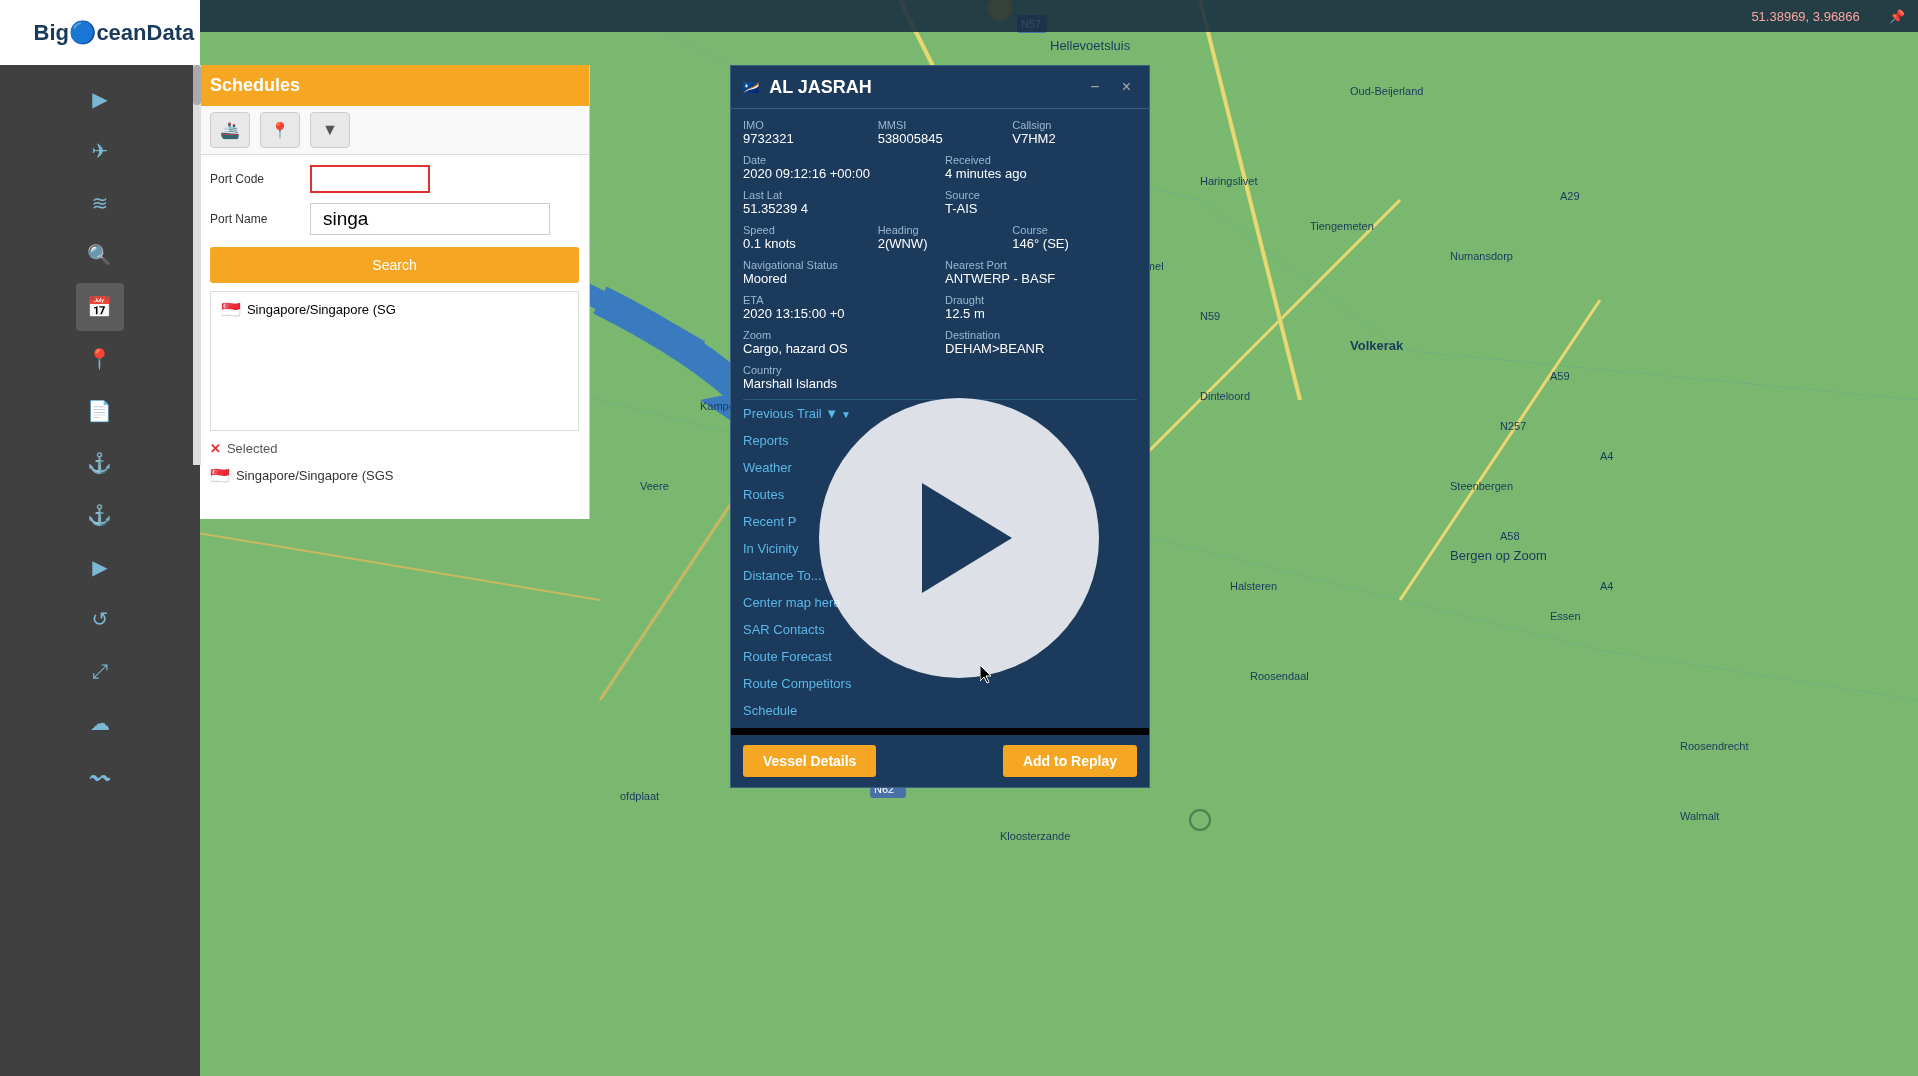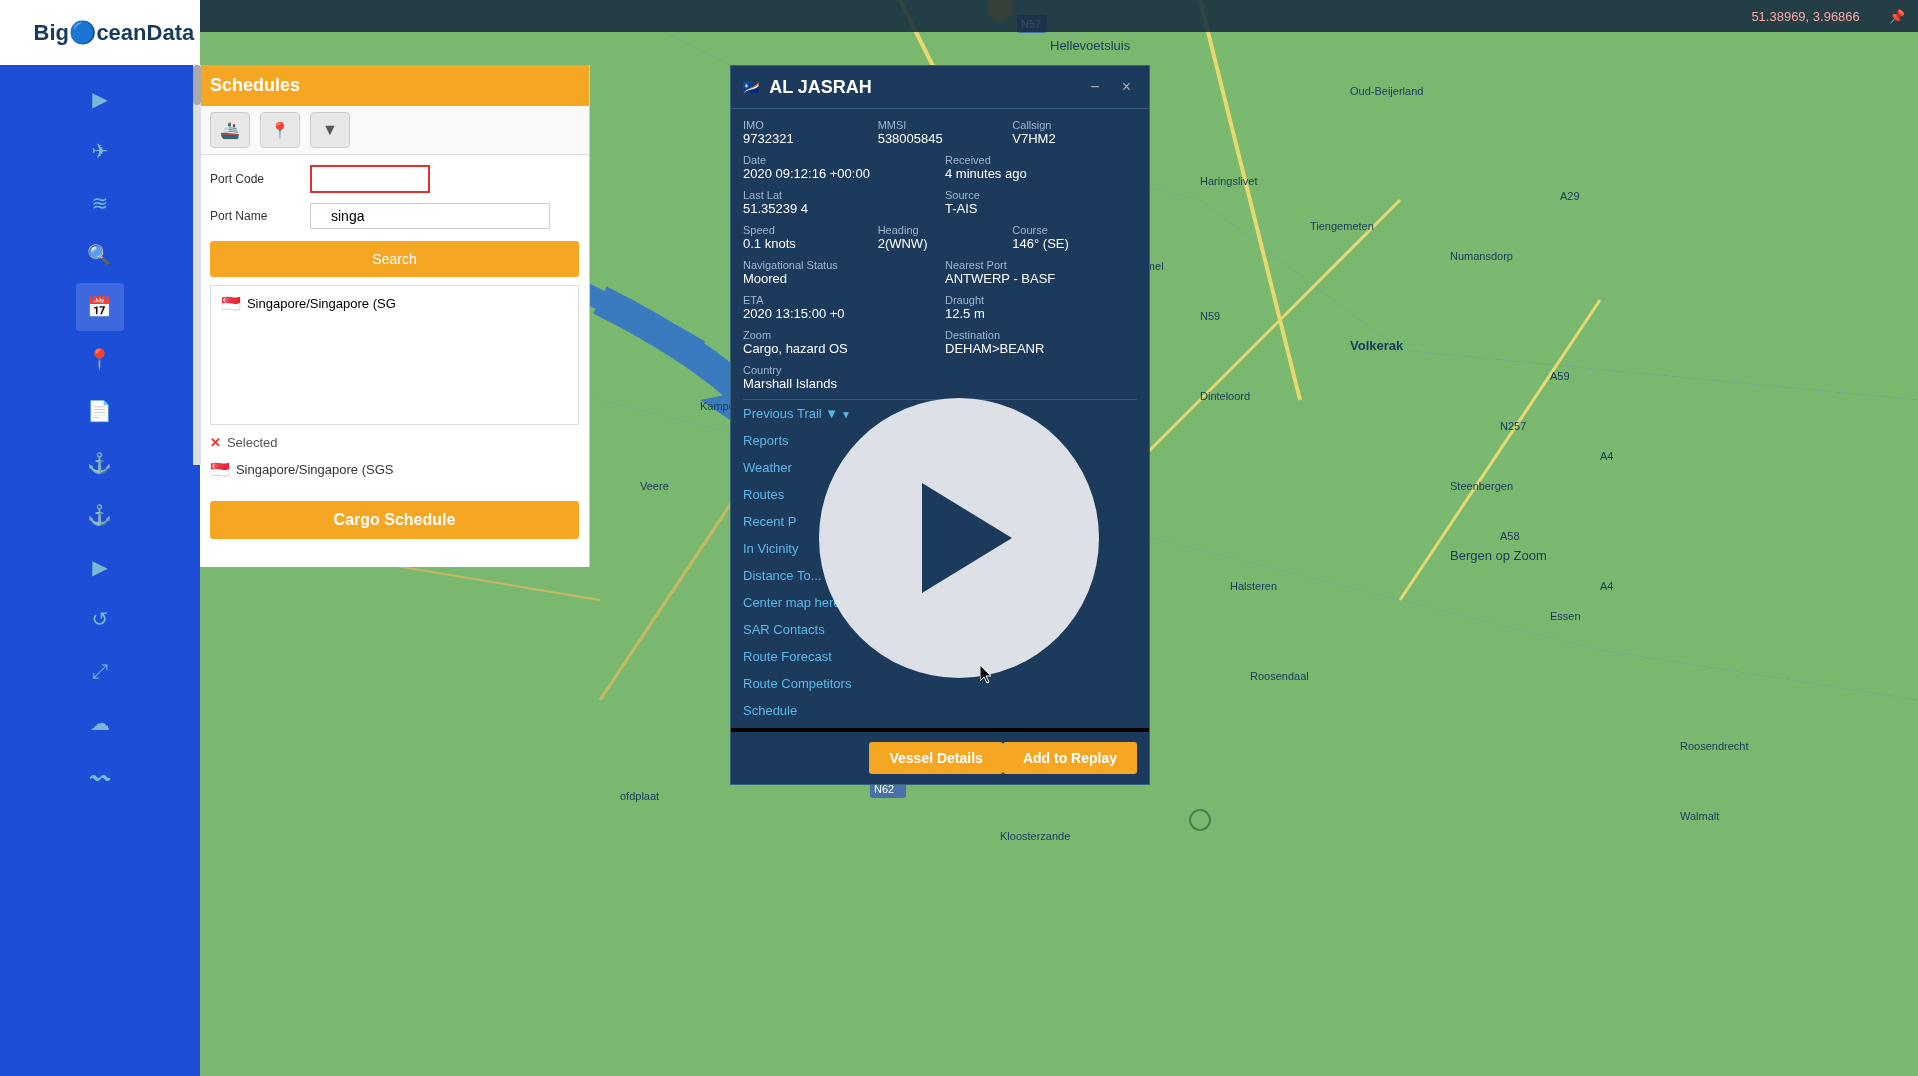--- a/index.html
+++ b/index.html
@@ -17,21 +17,21 @@
       font-size: 13px;
       padding: 0 12px;
       gap: 20px;
     }
 
     
     #sidebar {
       position: absolute;
       top: 0; left: 0;
       width: 200px; height: 1076px;
-      background: #1d4ed8;
+      background: #404040;
       z-index: 20;
       display: flex;
       flex-direction: column;
     }
 
     #logo-area {
       height: 65px;
       background: #fff;
       display: flex;
       align-items: center;
@@ -127,22 +127,22 @@
 
     #port-name-row {
       display: flex;
       align-items: center;
       padding: 4px 10px;
       gap: 10px;
     }
 
     .port-name-input {
       border: 1px solid #ccc;
-      padding: 4px 20px;
-      font-size: 14px;
+      padding: 4px 12px;
+      font-size: 19px;
       width: 240px;
       outline: none;
     }
 
     #search-btn {
       margin: 8px 10px;
       background: #f5a623;
       color: #fff;
       border: none;
       width: calc(100% - 20px);
@@ -297,22 +297,23 @@
     }
 
     .vessel-link-arrow::after {
       content: ' ▼';
       font-size: 10px;
     }
 
     #popup-footer {
       padding: 10px 12px;
       display: flex;
-      justify-content: flex-end;
-      border-top: 4px solid #000000;
+      gap: 10px;
+      justify-content: space-between;
+      border-top: 7px solid #000000;
     }
 
     .footer-btn {
       padding: 8px 20px;
       font-size: 14px;
       font-weight: bold;
       border: none;
       border-radius: 3px;
       cursor: pointer;
     }
@@ -492,21 +493,20 @@
   <div id="selected-section">
     <div class="selected-header">
       <span class="x-btn">✕</span>
       <span>Selected</span>
     </div>
     <div class="selected-item">
       <span class="flag">🇸🇬</span>
       <span>Singapore/Singapore (SGS</span>
     </div>
   </div>
-  <button id="cargo-schedule-btn">Cargo Schedule</button>
 </div>
 
 <div id="vessel-popup">
   <div id="vessel-header">
     <span>🇲🇭</span>
     <span id="vessel-title">AL JASRAH</span>
     <span class="popup-ctrl">−</span>
     <span class="popup-ctrl">×</span>
   </div>
   <div id="vessel-body">

